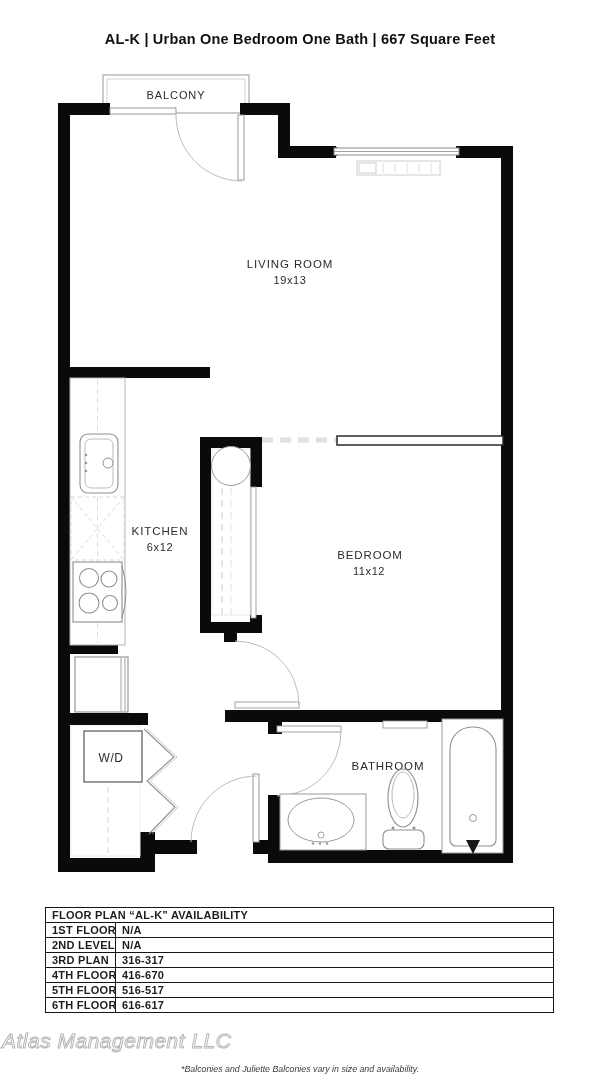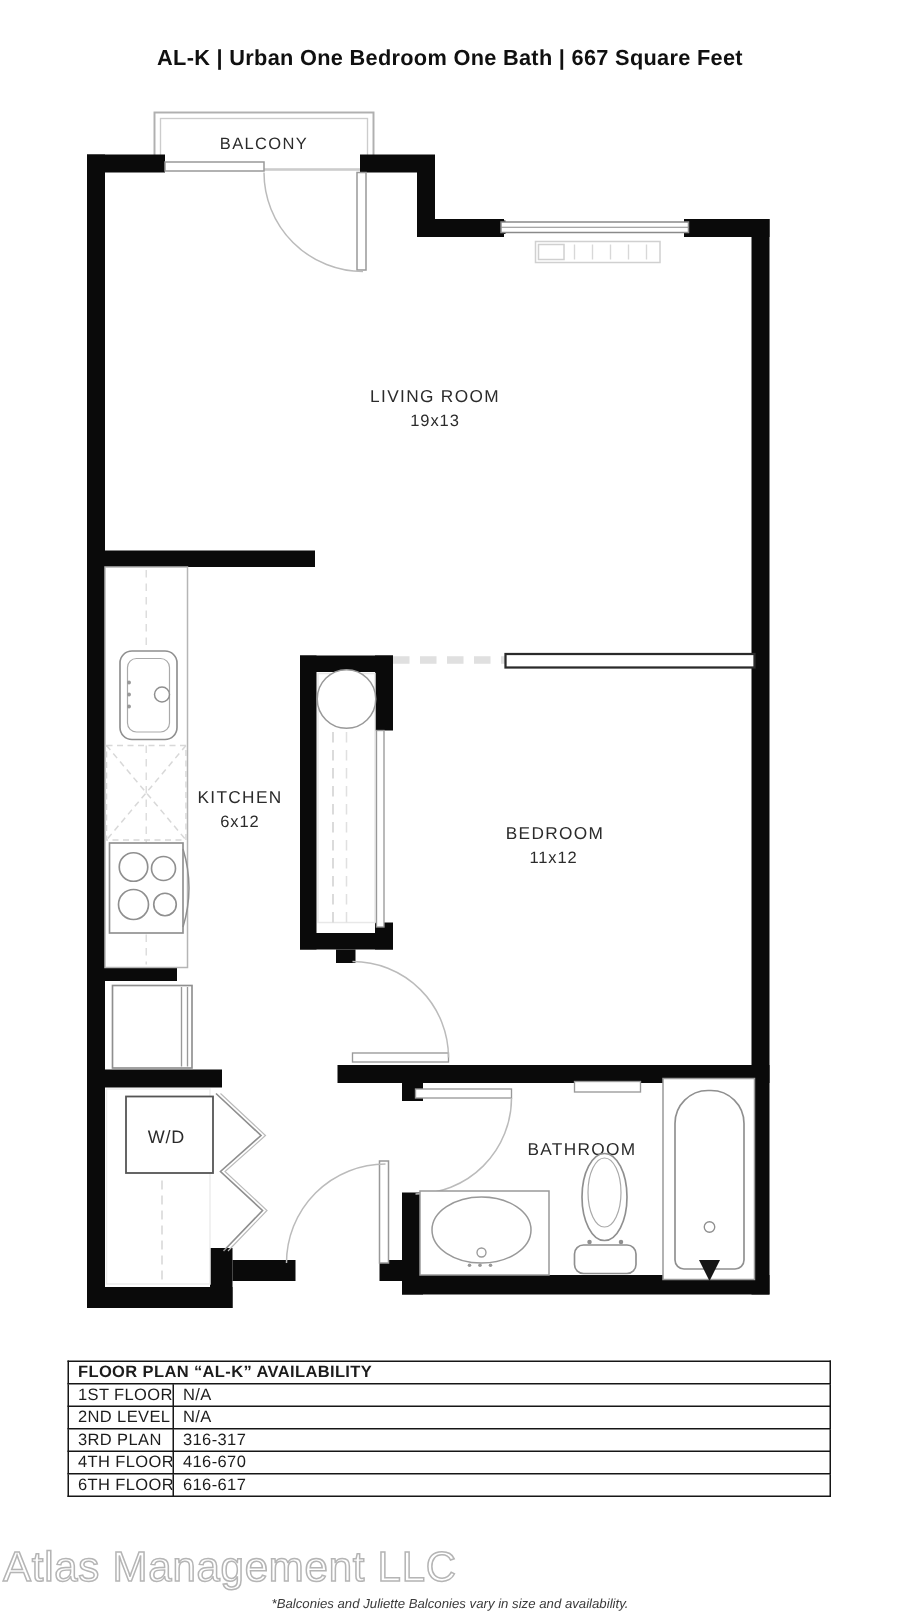--- a/index.html
+++ b/index.html
@@ -14,28 +14,28 @@
   .wd-label   { font-size:12px;  letter-spacing:.5px; }
   .balcony-label { font-size:11px; letter-spacing:.9px; }
 
   table.avail { position:absolute; top:907px; left:45px; width:509px;
                 border-collapse:collapse; table-layout:fixed;
                 font-size:11px; color:#1c1c1c; }
   table.avail th, table.avail td { border:1.6px solid #161616; padding:1px 4px 1px 6px;
                 height:8.6px; text-align:left; letter-spacing:.25px; white-space:nowrap;
                 overflow:hidden; }
   table.avail th { font-weight:bold; }
-  table.avail td { font-weight:normal; }
+  table.avail td { font-weight:bold; }
   col.c1 { width:70px; }
 
   .footnote { position:absolute; top:1064px; left:0; width:600px; text-align:center;
               font-size:8.8px; font-style:italic; color:#3a3a3a; z-index:2; }
-  .watermark { position:absolute; top:1029px; left:2px; font-size:28px;
+  .watermark { position:absolute; top:1029px; left:2px; font-size:21px;
                letter-spacing:.5px; color:rgba(255,255,255,0);
-               -webkit-text-stroke:1px #b5b5b5; z-index:1; }
+               -webkit-text-stroke:1px #b5b5b5; z-index:1;font-style:italic; }
 </style>
 </head>
 <body>
 
 <div class="page">
 
   <div class="title">AL-K | Urban One Bedroom One Bath | 667 Square Feet</div>
 
   <svg class="plan" width="600" height="900" viewBox="0 0 600 900">
 
@@ -219,20 +219,24 @@
     </tr>
     <tr>
       <td>3RD PLAN</td>
       <td>316-317</td>
     </tr>
     <tr>
       <td>4TH FLOOR</td>
       <td>416-670</td>
     </tr>
     <tr>
+      <td>5TH FLOOR</td>
+      <td>516-517</td>
+    </tr>
+    <tr>
       <td>6TH FLOOR</td>
       <td>616-617</td>
     </tr>
   </tbody>
     </table>
 
   <div class="footnote">*Balconies and Juliette Balconies vary in size and availability.</div>
   <div class="watermark">Atlas Management LLC</div>
 
 </div>

